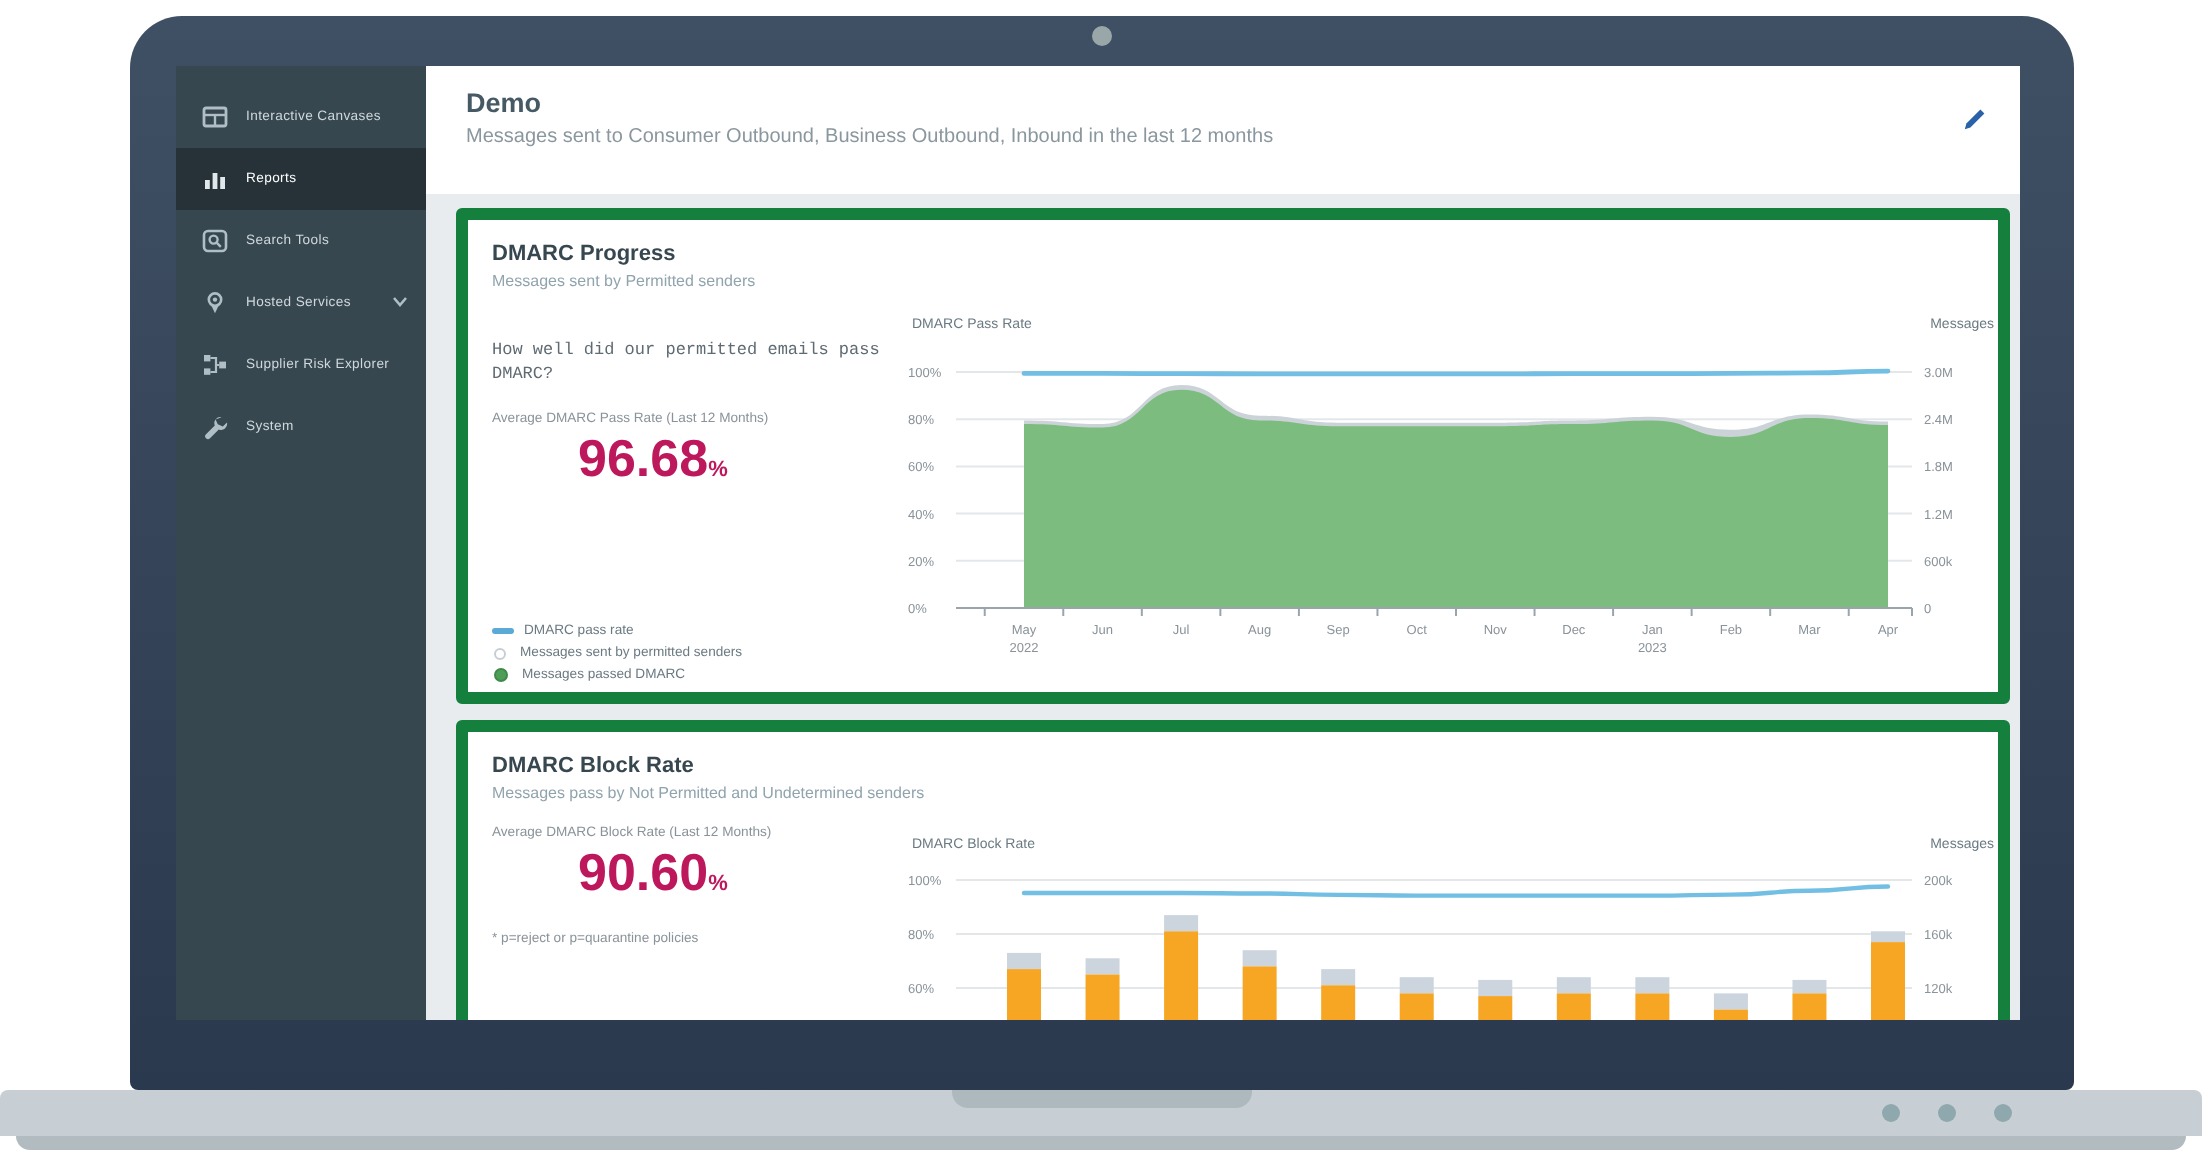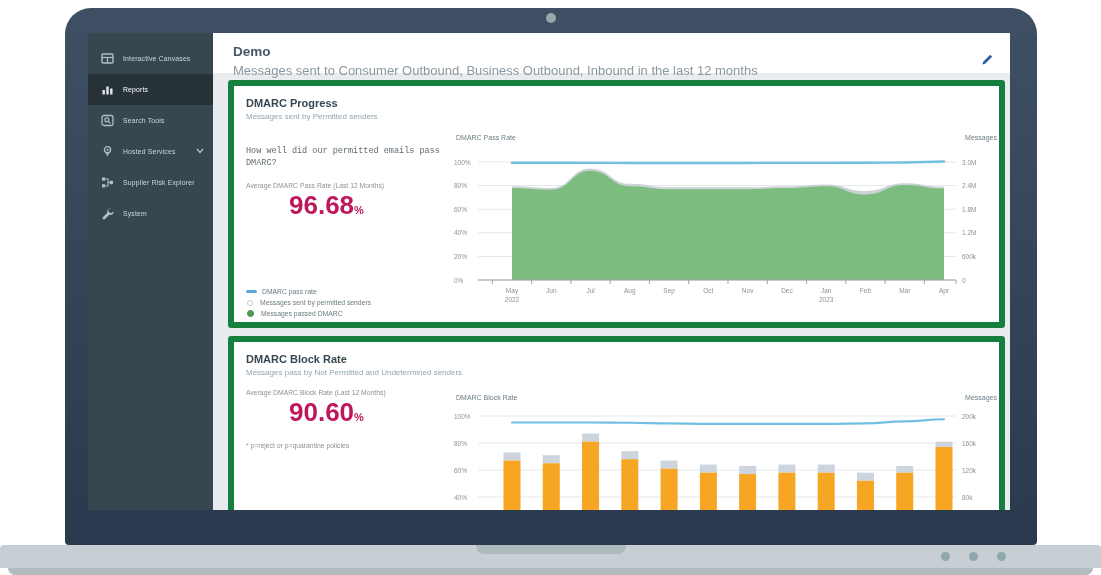--- a/index.html
+++ b/index.html
@@ -26,23 +26,23 @@
   
   .sidebar { width:125px; background:#37474f; flex:none; padding-top:10px; }
   .side-item { position:relative; height:31px; display:flex; align-items:center; padding-left:13px;
     color:#cfd8dc; font-size:6.8px; letter-spacing:.2px; cursor:pointer; }
   .side-item.active { background:#263238; color:#ffffff; }
   .side-item .ic { width:13px; height:13px; margin-right:9px; flex:none; }
   .side-item .chev { position:absolute; right:9px; top:12px; }
 
   
   .main { flex:1; display:flex; flex-direction:column; background:#e9ecef; }
-  .hdr { background:#fff; height:40px; flex:none; position:relative; padding:11px 0 0 20px; }
+  .hdr { background:#fff; height:64px; flex:none; position:relative; padding:11px 0 0 20px; }
   .hdr-title { font-size:13.5px; font-weight:bold; color:#455a64; }
-  .hdr-sub { font-size:13px; color:#8a979e; margin-top:4px; }
+  .hdr-sub { font-size:10px; color:#8a979e; margin-top:4px; }
   .hdr-edit { position:absolute; right:16px; top:20px; width:14px; height:14px; cursor:pointer; }
 
   .content { flex:1; padding:7px 5px 0 15px; }
   .card { background:#fff; border:6px solid #15803d; border-radius:3px; width:777px; position:relative;
     padding:11px 0 0 12px; }
   .card1 { height:248px; margin-bottom:8px; }
   .card2 { height:230px; }
   .c-title { font-size:11px; font-weight:bold; color:#37474f; }
   .c-sub { font-size:8px; color:#90a4ae; margin-top:3px; }
   .c-q { font-size:8.5px; color:#5f6b73; margin-top:24px; width:215px; line-height:1.45;font-family:Liberation Mono, monospace; }

